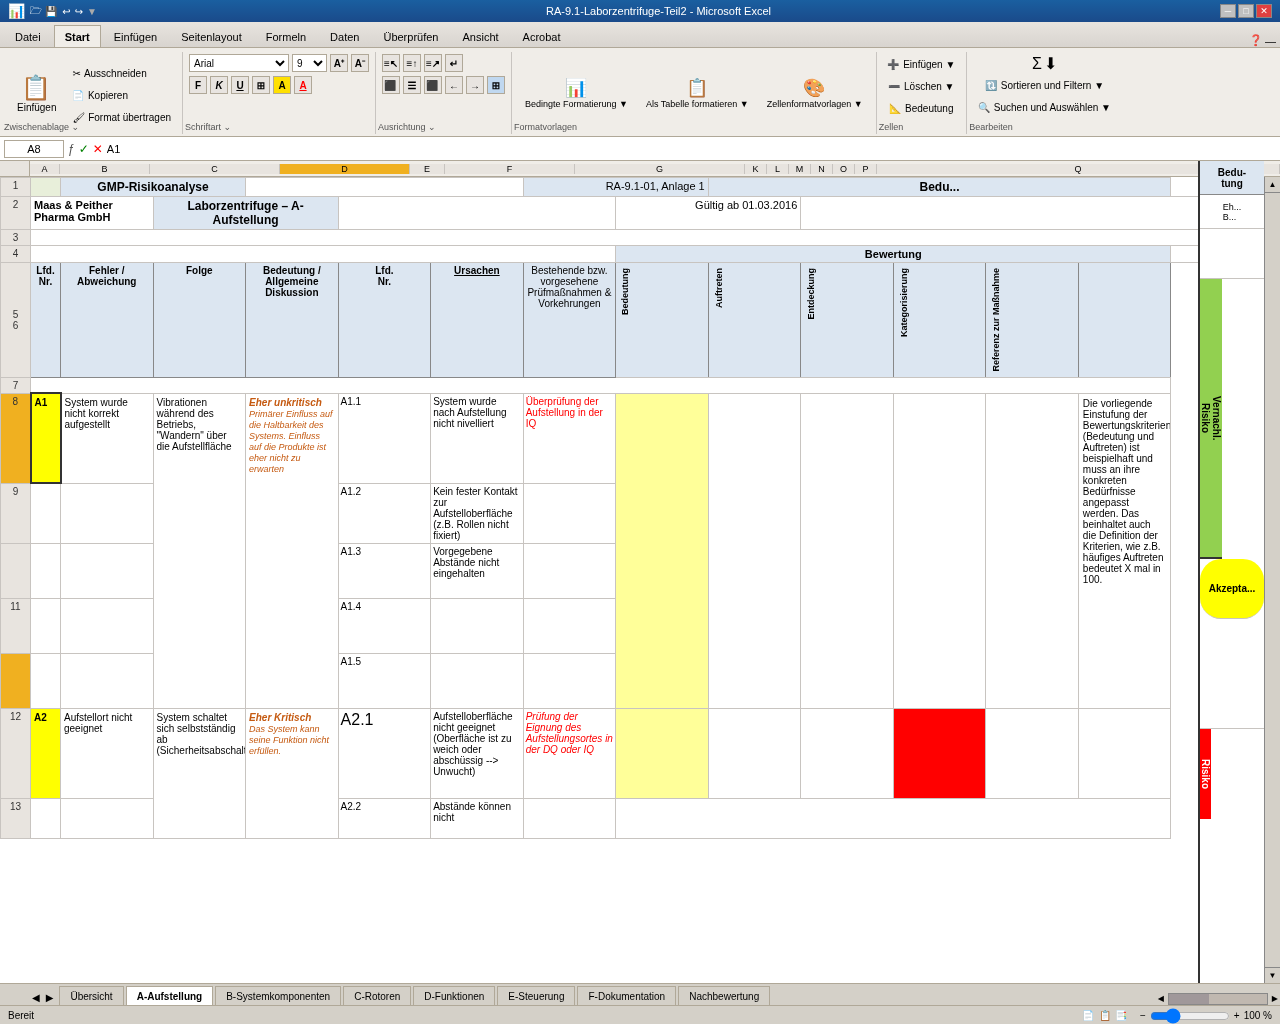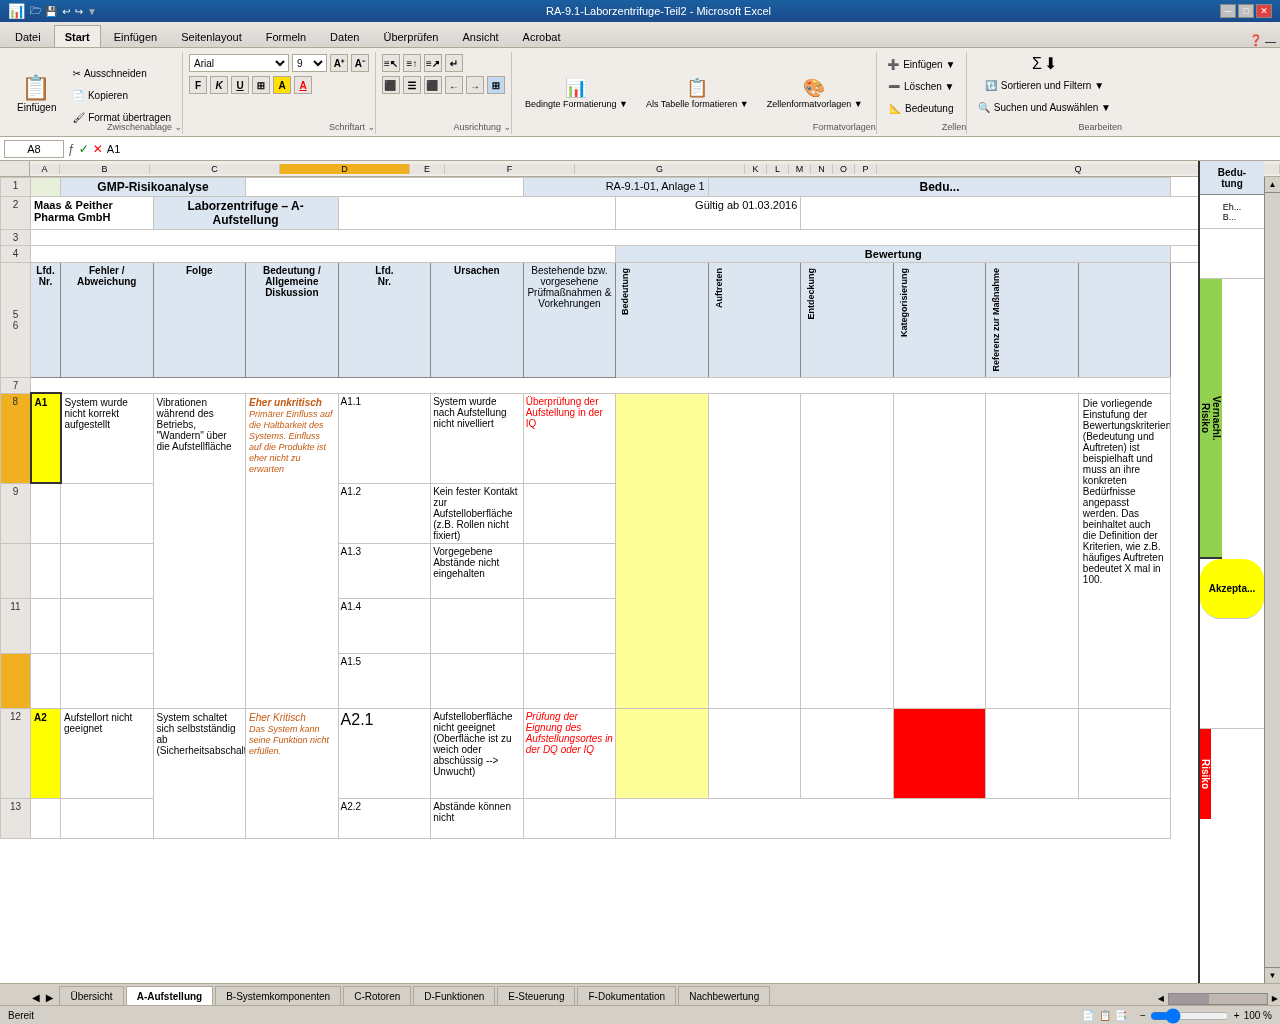--- a/index.html
+++ b/index.html
@@ -78,21 +78,21 @@
     .ribbon-group-content {
       display: flex;
       flex-direction: row;
       gap: 2px;
       flex: 1;
       align-items: center;
     }
     .ribbon-group-label {
       font-size: 9px;
       color: #555;
-      text-align: right;
+      text-align: left;
       position: absolute;
       bottom: 2px;
       left: 0; right: 0;
     }
     .ribbon-btn {
       display: flex;
       flex-direction: column;
       align-items: center;
       padding: 3px 6px;
       cursor: pointer;
@@ -474,21 +474,21 @@
         <td></td>
       </tr>
 
       <tr>
         <td class="row-num" rowspan="2" style="vertical-align:middle;">5<br>6</td>
         <td style="width:30px;background:#dce6f1;font-weight:bold;text-align:center;font-size:10px;border:1px solid #888;" rowspan="2">Lfd.<br>Nr.</td>
         <td style="width:90px;background:#dce6f1;font-weight:bold;text-align:center;font-size:10px;border:1px solid #888;" rowspan="2">Fehler /<br>Abweichung</td>
         <td style="width:130px;background:#dce6f1;font-weight:bold;text-align:center;font-size:10px;border:1px solid #888;" rowspan="2">Folge</td>
         <td style="width:130px;background:#dce6f1;font-weight:bold;text-align:center;font-size:10px;border:1px solid #888;" rowspan="2">Bedeutung /<br>Allgemeine<br>Diskussion</td>
         <td style="width:35px;background:#dce6f1;font-weight:bold;text-align:center;font-size:10px;border:1px solid #888;" rowspan="2">Lfd.<br>Nr.</td>
-        <td style="width:130px;background:#dce6f1;font-weight:bold;text-align:center;font-size:10px;border:1px solid #888;" rowspan="2">Ursachen</td>
+        <td style="width:130px;background:#dce6f1;font-weight:bold;text-align:center;font-size:10px;border:1px solid #888;text-decoration:underline;" rowspan="2">Ursachen</td>
         <td style="width:170px;background:#dce6f1;font-weight:normal;text-align:center;font-size:10px;border:1px solid #888;" rowspan="2">Bestehende bzw.<br>vorgesehene<br>Prüfmaßnahmen &amp;<br>Vorkehrungen</td>
 
         <td style="width:22px;background:#dce6f1;border:1px solid #888;height:60px;padding:2px;">
           <div class="rotated-text">Bedeutung</div>
         </td>
         <td style="width:22px;background:#dce6f1;border:1px solid #888;">
           <div class="rotated-text">Auftreten</div>
         </td>
         <td style="width:22px;background:#dce6f1;border:1px solid #888;">
           <div class="rotated-text">Entdeckung</div>
@@ -565,21 +565,21 @@
         <td style="font-size:10px;padding:2px;border:1px solid #c8c4c0;"></td>
         <td style="font-size:10px;padding:2px;border:1px solid #c8c4c0;"></td>
       </tr>
 
       <tr>
         <td class="row-num" style="height:90px;vertical-align:top;">12</td>
         <td style="background:#ffff00;font-weight:bold;vertical-align:top;padding:3px;font-size:10px;border:1px solid #c8c4c0;">A2</td>
         <td style="vertical-align:top;padding:3px;font-size:10px;border:1px solid #c8c4c0;">Aufstellort nicht geeignet</td>
         <td rowspan="2" style="vertical-align:top;padding:3px;font-size:10px;border:1px solid #c8c4c0;">System schaltet sich selbstständig ab (Sicherheitsabschaltung)</td>
         <td rowspan="2" style="vertical-align:top;padding:3px;font-size:10px;border:1px solid #c8c4c0;color:#c55a11;">
-          <span style="font-style:italic;font-weight:normal;text-align:center;">Eher Kritisch</span><br>
+          <span style="font-style:italic;font-weight:bold;text-align:center;">Eher Kritisch</span><br>
           <span style="font-style:italic;font-size:9px;"><em>Das System kann seine Funktion nicht erfüllen.</em></span>
         </td>
         <td style="font-size:16px;padding:2px;border:1px solid #c8c4c0;">A2.1</td>
         <td style="font-size:10px;padding:2px;border:1px solid #c8c4c0;vertical-align:top;">Aufstelloberfläche nicht geeignet (Oberfläche ist zu weich oder abschüssig --&gt; Unwucht)</td>
         <td style="font-size:10px;padding:2px;border:1px solid #c8c4c0;color:#ff0000;font-style:italic;">Prüfung der Eignung des Aufstellungsortes in der DQ oder IQ</td>
         <td style="background:#ffff99;border:1px solid #c8c4c0;"></td>
         <td style="border:1px solid #c8c4c0;"></td>
         <td style="border:1px solid #c8c4c0;"></td>
         <td style="background:#ff0000;border:1px solid #c8c4c0;"></td>
         <td style="border:1px solid #c8c4c0;"></td>

